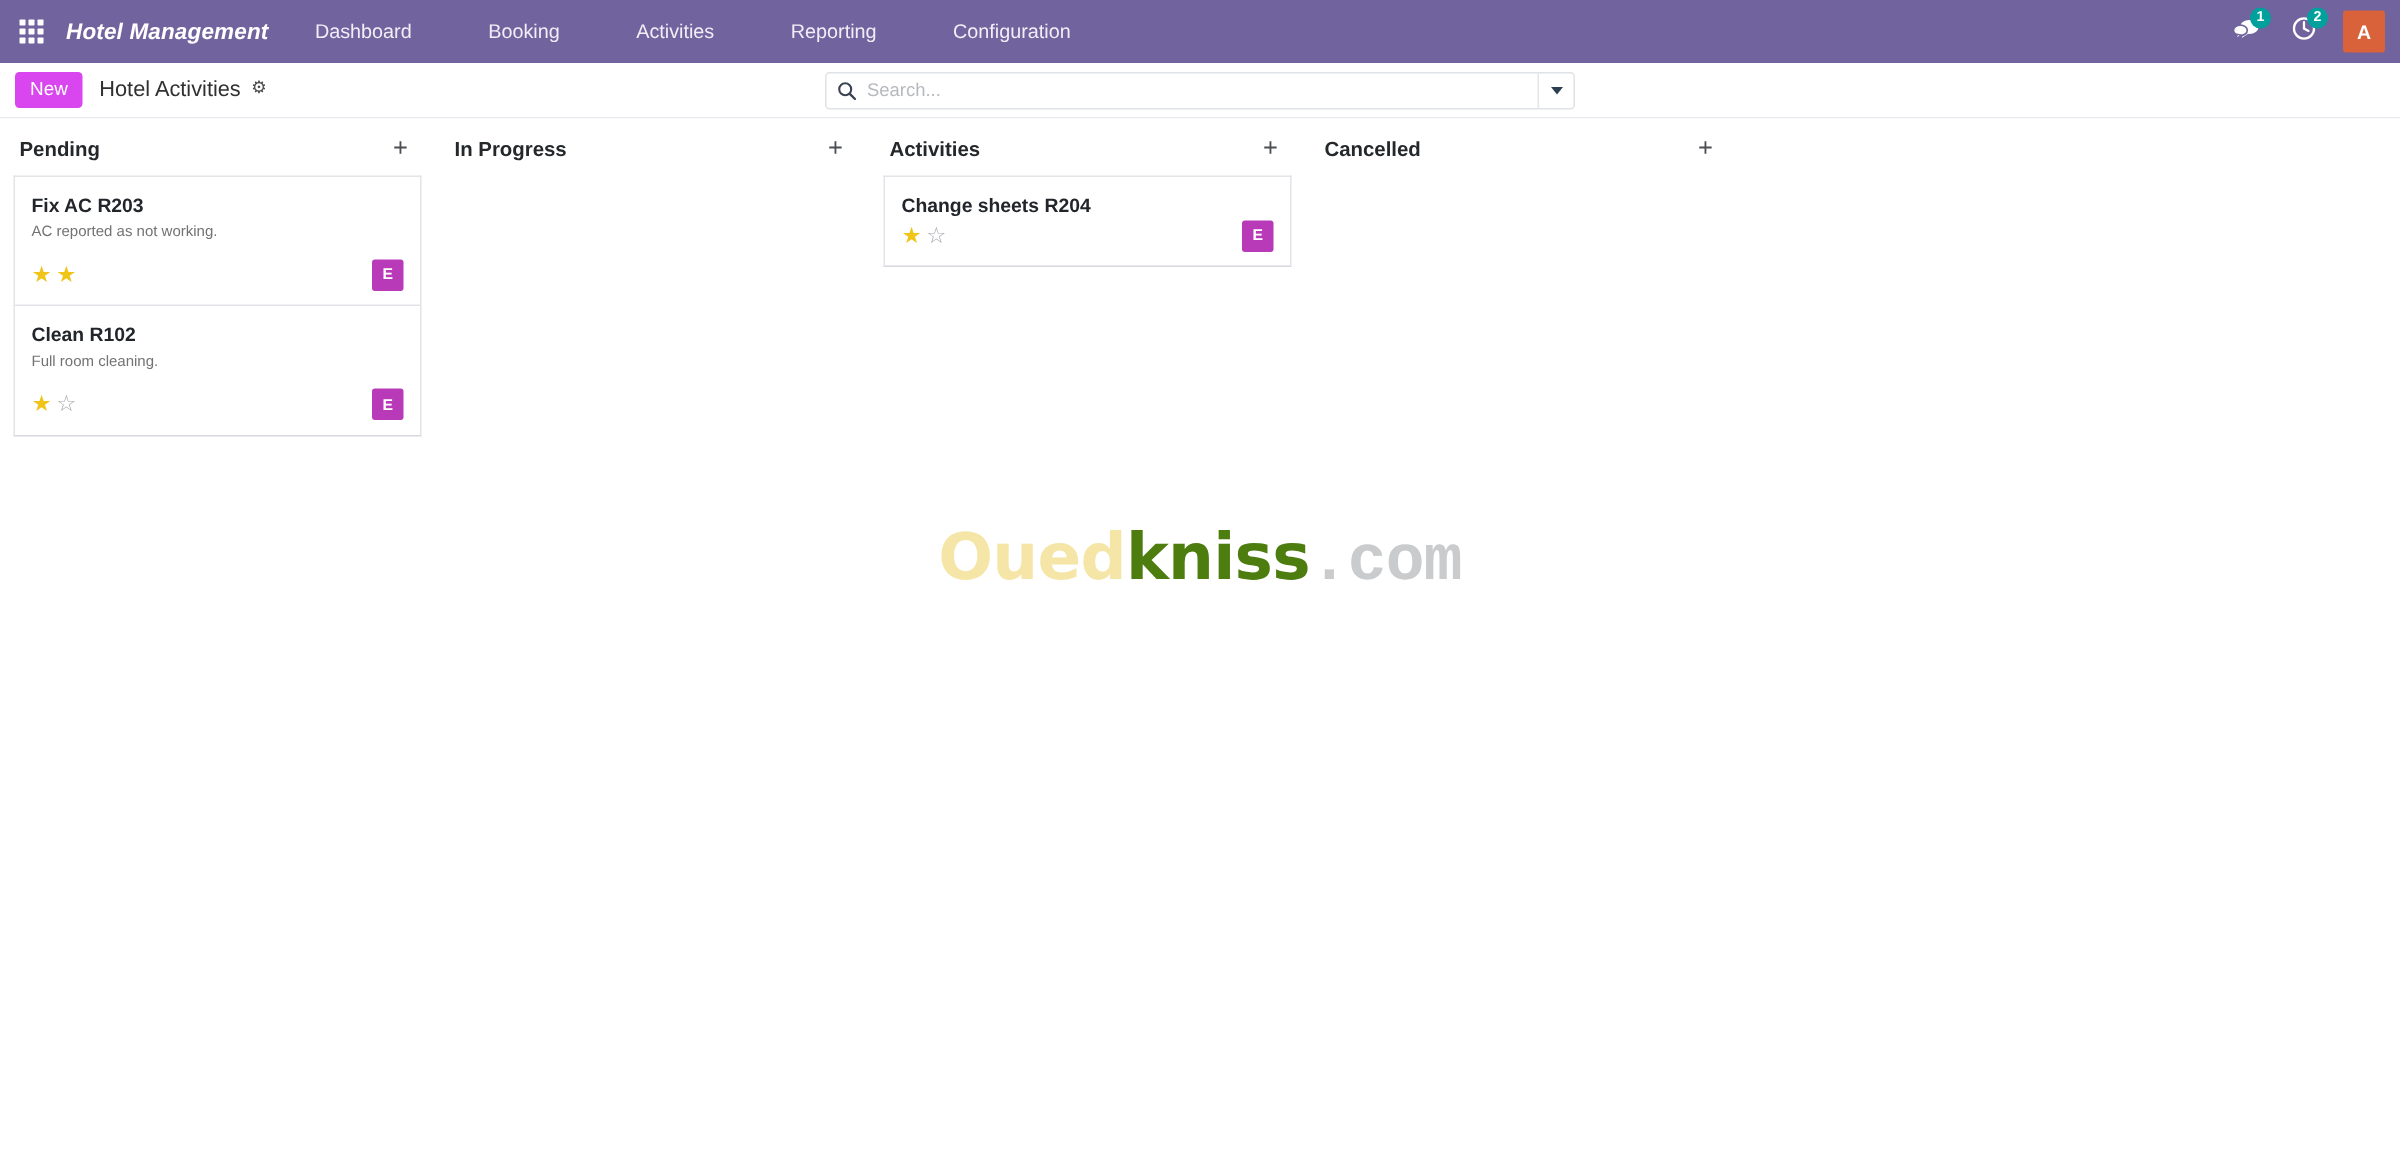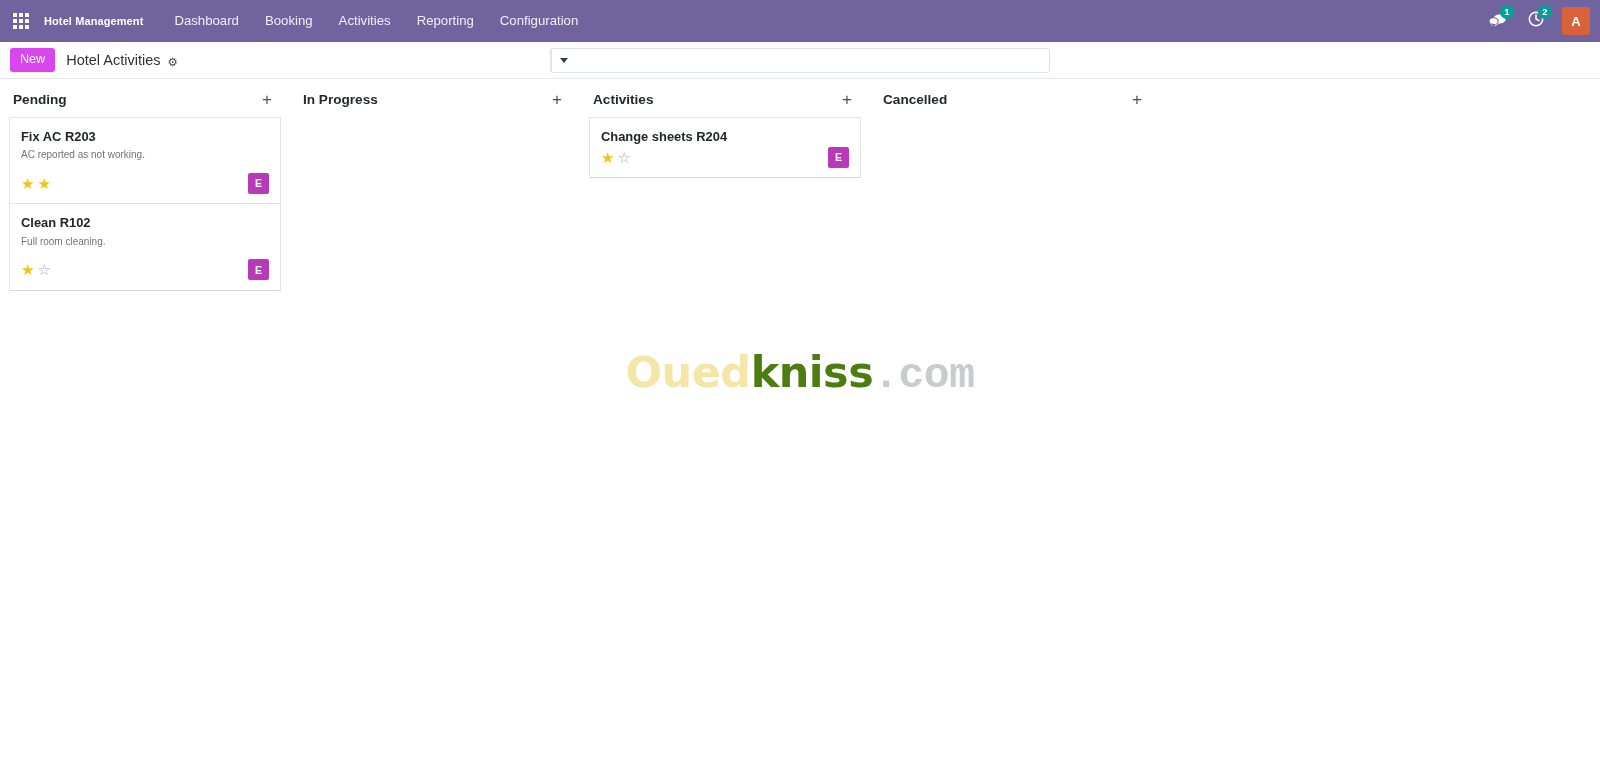--- a/index.html
+++ b/index.html
@@ -30,29 +30,30 @@
     gap: 2px;
     padding: 5px;
     cursor: pointer;
   }
   .apps-icon i {
     background: #ffffff;
     display: block;
     border-radius: 0.5px;
   }
   .brand {
-    font-size: 11px;
+    font-size: 15px;
     font-weight: 700;
     color: #ffffff;
     margin-left: 10px;
     margin-right: 18px;
     white-space: nowrap;
     letter-spacing: 0.1px;
-  }
-  .nav-items { display: flex; align-items: center; height: 100%; }
+    font-style: italic;
+  }
+  .nav-items { display: flex; align-items: center; height: 100%; gap: 25px; }
   .nav-item {
     font-size: 13.2px;
     color: #f0eef6;
     padding: 0 13px;
     line-height: 42px;
     height: 100%;
     white-space: nowrap;
     cursor: pointer;
   }
   .nav-right {
@@ -117,21 +118,21 @@
     font-family: "Liberation Sans", sans-serif;
     padding: 4px 10px 5px;
     cursor: pointer;
     line-height: 1.2;
   }
   .breadcrumb {
     font-size: 14.5px;
     color: #313131;
     margin-left: 11px;
     display: flex;
-    align-items: flex-end;
+    align-items: center;
     gap: 7px;
     white-space: nowrap;
   }
   .gear-icon {
     font-size: 11.5px;
     color: #4a4a4a;
     cursor: pointer;
     line-height: 1;
   }
   .searchview {
@@ -191,21 +192,21 @@
     overflow: hidden;
   }
   .kanban-col {
     width: 290px;
     flex: 0 0 290px;
     padding: 0;
     height: 100%;
   }
   .col-header {
     display: flex;
-    align-items: flex-end;
+    align-items: center;
     padding: 12px 16px 10px 13px;
     height: 38px;
     gap: 16px;
   }
   .col-title {
     font-size: 13.6px;
     font-weight: 700;
     color: #25282b;
     white-space: nowrap;
   }
@@ -333,20 +334,29 @@
 </div>
 
 <div class="control-panel">
   <button class="btn-new">New</button>
   <div class="breadcrumb">
     <span>Hotel Activities</span>
     <span class="gear-icon">⚙</span>
   </div>
 
   <div class="searchview">
+    <div class="search-left">
+      <span class="search-glass">
+        <svg width="13" height="13" viewBox="0 0 14 14" aria-hidden="true">
+          <circle cx="5.9" cy="5.9" r="4.3" fill="none" stroke="#3b4352" stroke-width="1.5"></circle>
+          <line x1="9.2" y1="9.2" x2="12.9" y2="12.9" stroke="#3b4352" stroke-width="1.7" stroke-linecap="round"></line>
+        </svg>
+      </span>
+      <input class="search-input" type="text" placeholder="Search..." style="">
+    </div>
     <div class="search-toggle">
       <span class="caret-down"></span>
     </div>
   </div>
 </div>
 
 <div class="kanban">
 
   <div class="kanban-col">
     <div class="col-header">

